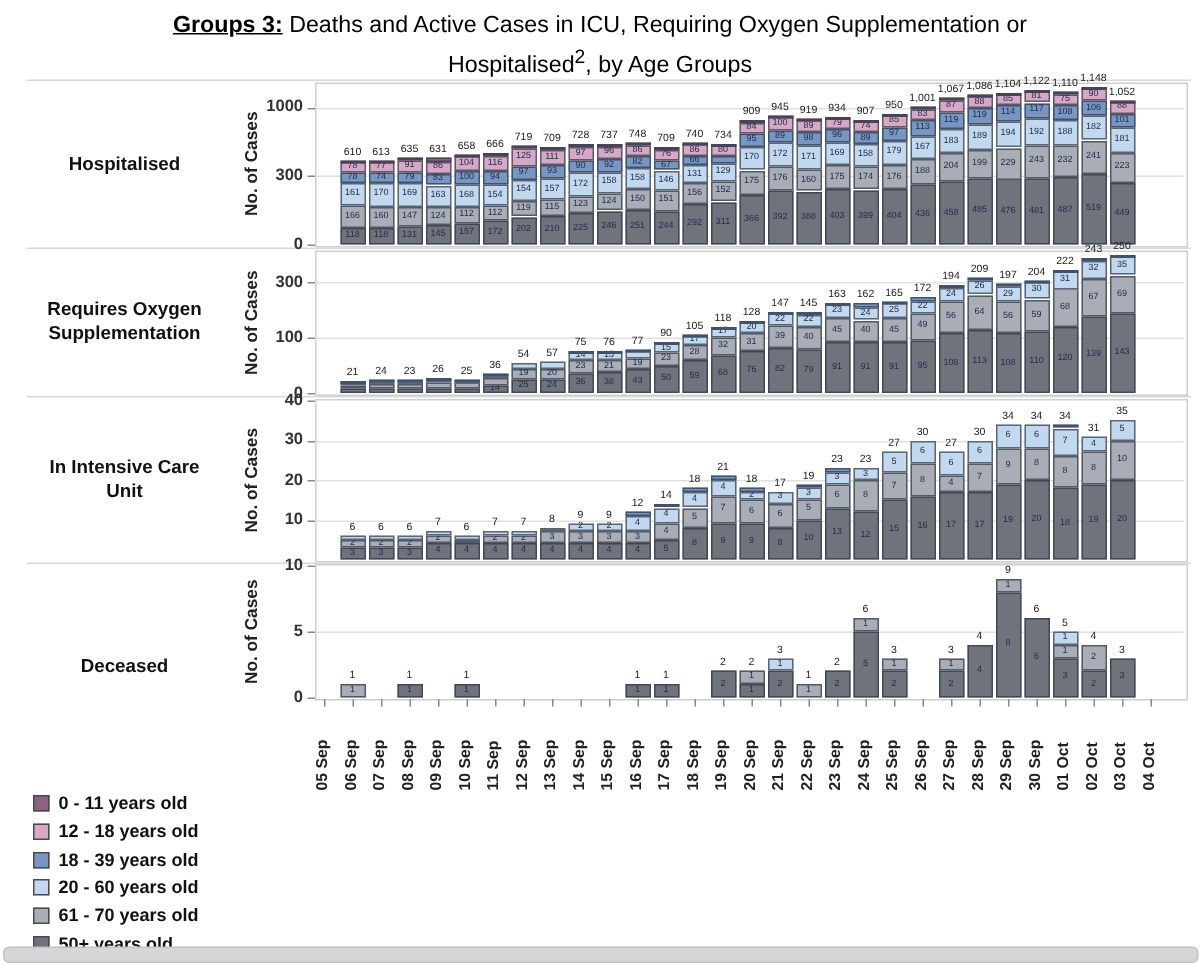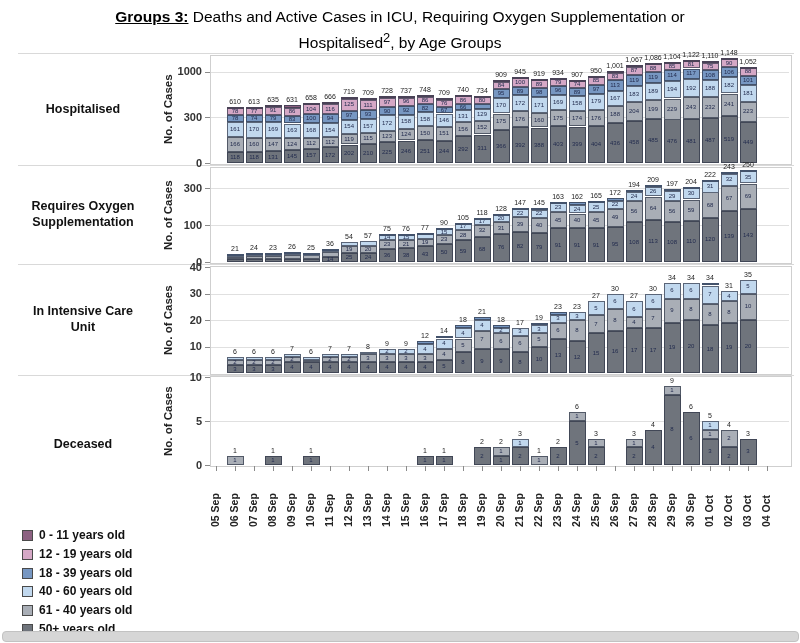--- a/index.html
+++ b/index.html
@@ -961,33 +961,33 @@
       <div class="xtickdash" style="left: 767px; top: 465.5px;"></div>
       <div class="xlab" style="left: 760px; top: 473px;">04 Oct</div>
     </div>
   <div id="legend">
       <div class="lgitem" style="top: 529px;">
         <span class="lgsw" style="background: rgb(140, 97, 129);"></span>
         <span class="lglab">0 - 11 years old</span>
       </div>
       <div class="lgitem" style="top: 547.8px;">
         <span class="lgsw" style="background: rgb(213, 168, 198);"></span>
-        <span class="lglab">12 - 19 years old</span>
+        <span class="lglab">12 - 18 years old</span>
       </div>
       <div class="lgitem" style="top: 566.6px;">
         <span class="lgsw" style="background: rgb(119, 151, 194);"></span>
         <span class="lglab">18 - 39 years old</span>
       </div>
       <div class="lgitem" style="top: 585.4px;">
         <span class="lgsw" style="background: rgb(193, 216, 238);"></span>
-        <span class="lglab">40 - 60 years old</span>
+        <span class="lglab">20 - 60 years old</span>
       </div>
       <div class="lgitem" style="top: 604.2px;">
         <span class="lgsw" style="background: rgb(169, 174, 182);"></span>
-        <span class="lglab">61 - 40 years old</span>
+        <span class="lglab">61 - 70 years old</span>
       </div>
       <div class="lgitem" style="top: 623px;">
         <span class="lgsw" style="background: rgb(111, 116, 124);"></span>
         <span class="lglab">50+ years old</span>
       </div>
     </div>
   <div class="scrollbar"></div>
 </div>
 
 </body></html>

